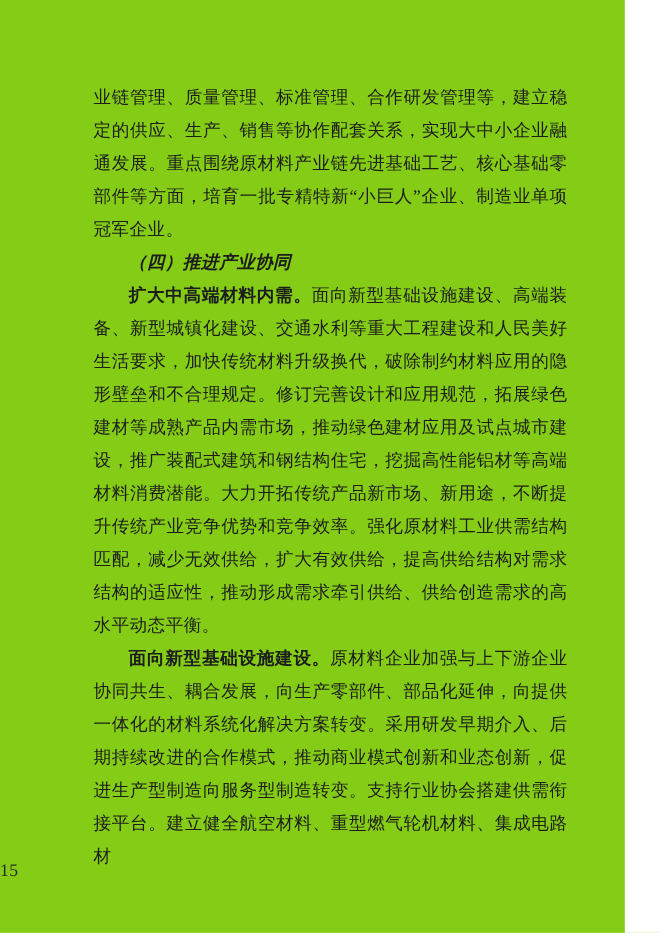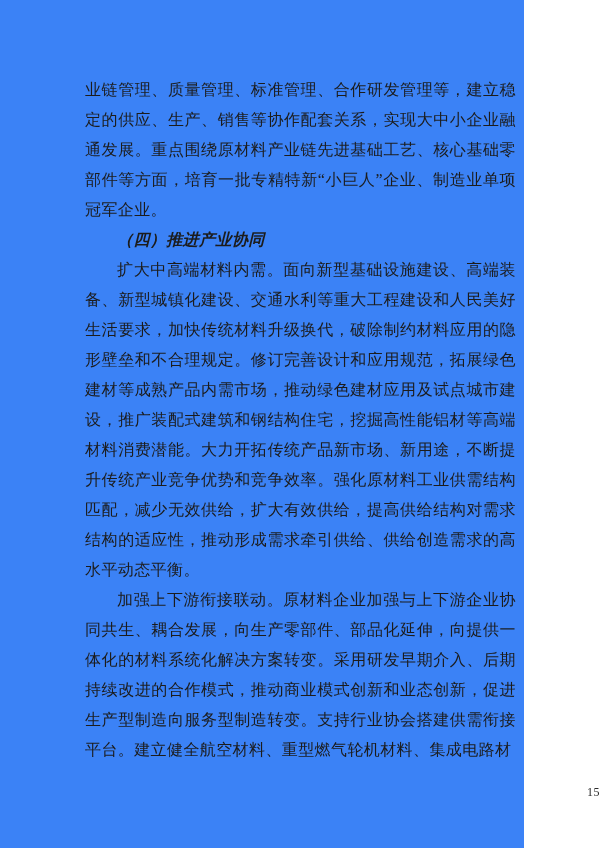--- a/index.html
+++ b/index.html
@@ -9,23 +9,23 @@
   body {
     width: 600px;
     height: 848px;
     background: #ffffff;
     font-family: "Liberation Serif", "DejaVu Serif", serif;
     color: #1c1c1c;
     overflow: hidden;
   }
   .page {
     position: relative;
-    width: 524px;
+    width: 568px;
     height: 848px;
-    background: #3b82f6;
+    background: #84cc16;
   }
   .content {
     position: absolute;
     left: 85px;
     top: 75px;
     width: 431px;
   }
   .para {
     margin: 0;
     font-size: 16px;
@@ -35,44 +35,44 @@
     letter-spacing: 0.4px;
   }
   .para.indent {
     text-indent: 2em;
   }
   .heading {
     font-style: italic; 
     font-weight: 700;
   }
   .lead {
-    font-weight: 400;
+    font-weight: 700;
   }
   .page-number {
     position: absolute;
     top: 784px;
     left: 0;
     width: 600px;
-    text-align: right;
-    font-size: 12px;
+    text-align: left;
+    font-size: 16px;
     line-height: 16px;
     color: #2a2a2a;
     letter-spacing: 0.5px;
   }
 </style>
 </head>
 <body>
 
 <div class="page">
   <div class="content">
 
     <p class="para">业链管理、质量管理、标准管理、合作研发管理等，建立稳定的供应、生产、销售等协作配套关系，实现大中小企业融通发展。重点围绕原材料产业链先进基础工艺、核心基础零部件等方面，培育一批专精特新“小巨人”企业、制造业单项冠军企业。</p>
 
     <p class="para indent heading">（四）推进产业协同</p>
 
     <p class="para indent"><span class="lead">扩大中高端材料内需。</span><span>面向新型基础设施建设、高端装备、新型城镇化建设、交通水利等重大工程建设和人民美好生活要求，加快传统材料升级换代，破除制约材料应用的隐形壁垒和不合理规定。修订完善设计和应用规范，拓展绿色建材等成熟产品内需市场，推动绿色建材应用及试点城市建设，推广装配式建筑和钢结构住宅，挖掘高性能铝材等高端材料消费潜能。大力开拓传统产品新市场、新用途，不断提升传统产业竞争优势和竞争效率。强化原材料工业供需结构匹配，减少无效供给，扩大有效供给，提高供给结构对需求结构的适应性，推动形成需求牵引供给、供给创造需求的高水平动态平衡。</span></p>
 
-    <p class="para indent"><span class="lead">加强上下游衔接联动。</span><span>原材料企业加强与上下游企业协同共生、耦合发展，向生产零部件、部品化延伸，向提供一体化的材料系统化解决方案转变。采用研发早期介入、后期持续改进的合作模式，推动商业模式创新和业态创新，促进生产型制造向服务型制造转变。支持行业协会搭建供需衔接平台。建立健全航空材料、重型燃气轮机材料、集成电路材</span></p>
+    <p class="para indent"><span class="lead">面向新型基础设施建设。</span><span>原材料企业加强与上下游企业协同共生、耦合发展，向生产零部件、部品化延伸，向提供一体化的材料系统化解决方案转变。采用研发早期介入、后期持续改进的合作模式，推动商业模式创新和业态创新，促进生产型制造向服务型制造转变。支持行业协会搭建供需衔接平台。建立健全航空材料、重型燃气轮机材料、集成电路材</span></p>
 
   </div>
 
   <div class="page-number">15</div>
 </div>
 
 </body></html>

